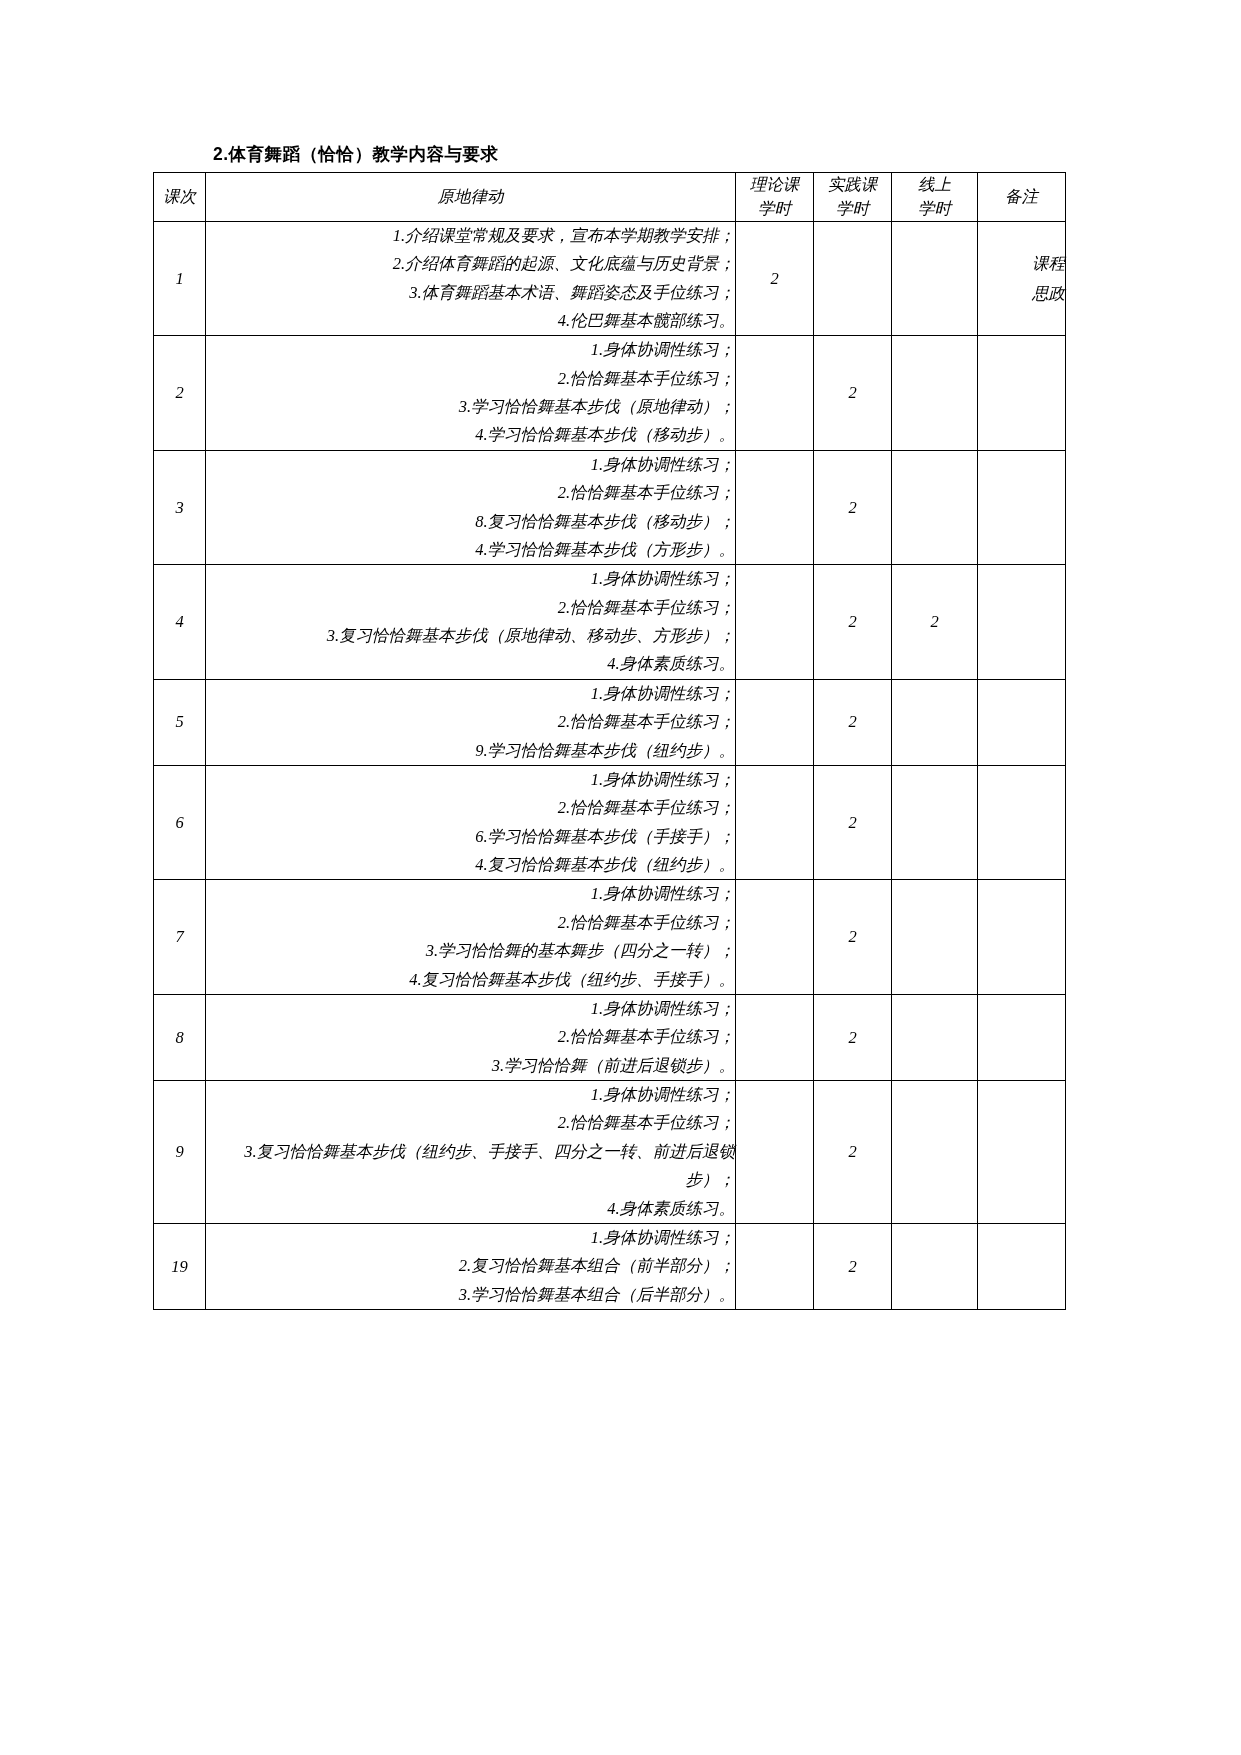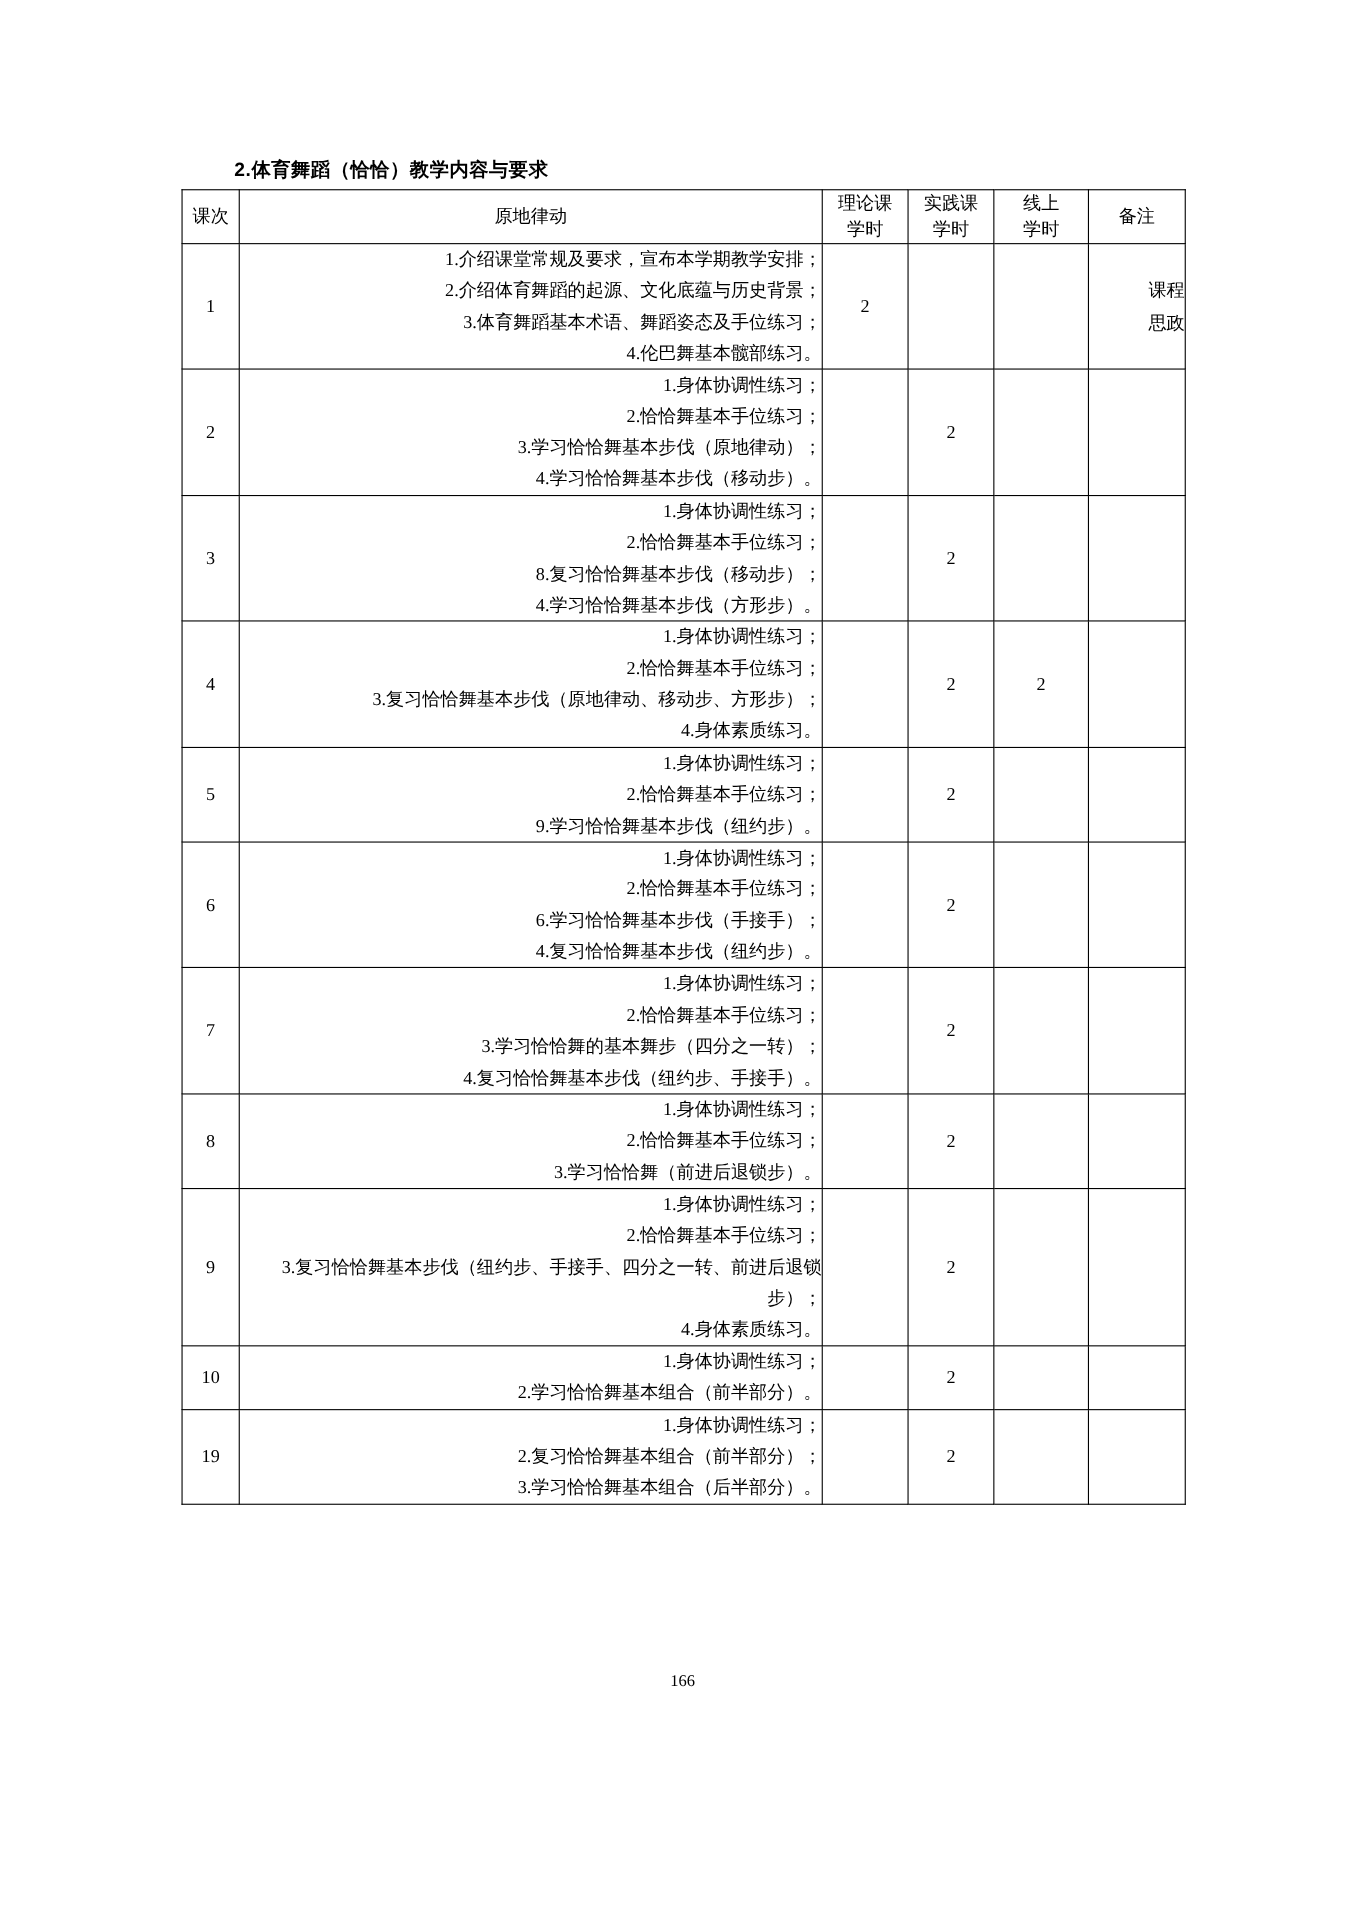--- a/index.html
+++ b/index.html
@@ -25,25 +25,26 @@
     position: absolute;
     left: 213px;
     top: 142px;
     font-size: 17.5px;
     font-weight: bold;
     font-family: "Liberation Sans", "DejaVu Sans", sans-serif;
     letter-spacing: 0.5px;
   }
   table.schedule {
     position: absolute;
-    left: 165px;
+    left: 153px;
     top: 172px;
     width: 912px;
     border-collapse: collapse;
     table-layout: fixed;
+    font-style: italic;
   }
   table.schedule td, table.schedule th {
     border: 1px solid #000000;
     padding: 0;
     vertical-align: middle;
     font-size: 16.5px;
     font-weight: normal;
   }
   .col-no    { width: 52px; }
   .col-cont  { width: 530px; }
@@ -232,40 +233,28 @@
             <div>2.恰恰舞基本手位练习；</div>
             <div>3.复习恰恰舞基本步伐（纽约步、手接手、四分之一转、前进后退锁步）；</div>
             <div>4.身体素质练习。</div>
           </td>
           <td class="cell-num"></td>
           <td class="cell-num">2</td>
           <td class="cell-num"></td>
           <td class="cell-note"></td>
         </tr>
         <tr>
-          <td class="cell-no">10</td>
-          <td class="cell-content">
-            <div>1.身体协调性练习；</div>
-            <div>2.学习恰恰舞基本组合（前半部分）。</div>
-          </td>
-          <td class="cell-num"></td>
-          <td class="cell-num">2</td>
-          <td class="cell-num"></td>
-          <td class="cell-note"></td>
-        </tr>
-        <tr>
           <td class="cell-no">19</td>
           <td class="cell-content">
             <div>1.身体协调性练习；</div>
             <div>2.复习恰恰舞基本组合（前半部分）；</div>
             <div>3.学习恰恰舞基本组合（后半部分）。</div>
           </td>
           <td class="cell-num"></td>
           <td class="cell-num">2</td>
           <td class="cell-num"></td>
           <td class="cell-note"></td>
         </tr>
       </tbody>
   </table>
 
-  <div class="page-number">166</div>
 
 </div>
 
 </body></html>

